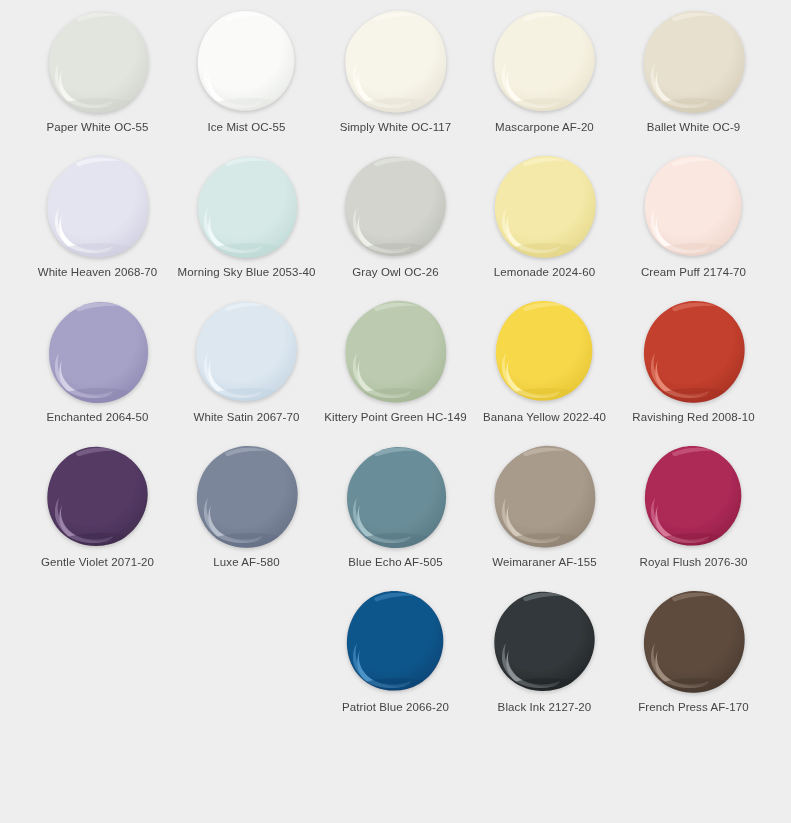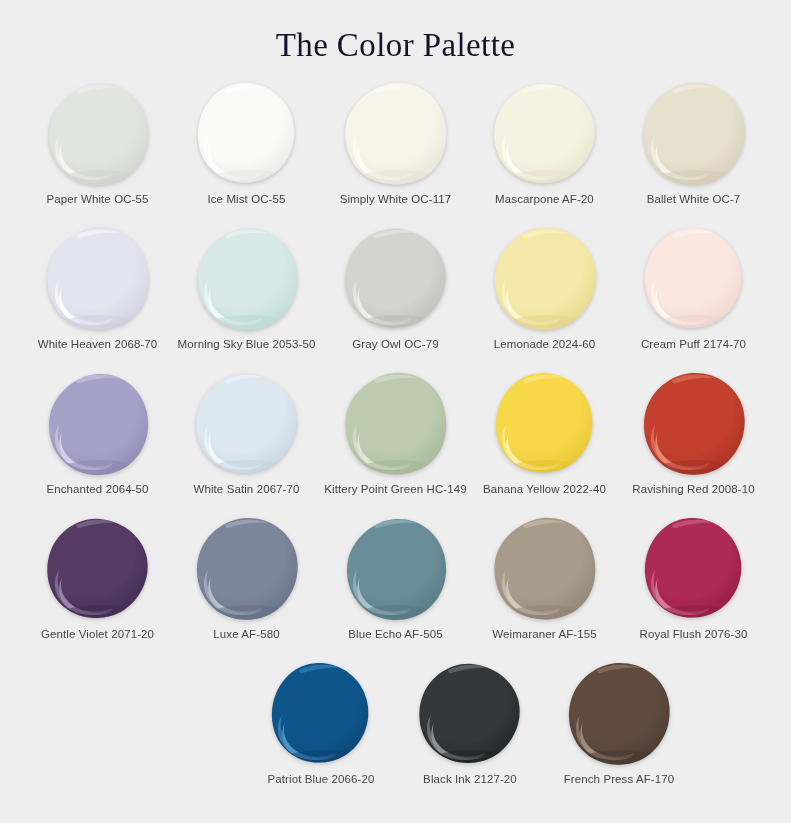--- a/index.html
+++ b/index.html
@@ -31,21 +31,21 @@
     height: 50px;
     line-height: 46px;
   }
   .palette-grid {
     position: relative;
     width: 791px;
     margin-top: 8px;
   }
   .palette-row {
     display: flex;
-    justify-content: center;
+    justify-content: flex-end;
     width: 745px;
     margin: 0 auto;
     height: 145px;
   }
   .swatch-cell {
     width: 149px;
     height: 145px;
     display: flex;
     flex-direction: column;
     align-items: center;
@@ -77,21 +77,20 @@
     letter-spacing: 0.1px;
     white-space: nowrap;
     line-height: 14px;
   }
 </style>
 </head>
 <body>
 
 <div class="page">
 
-  <h1 class="page-title">The Color Palette</h1>
 
   <div class="palette-grid">
       <div class="palette-row">
         <div class="swatch-cell">
           <div class="blob-wrap">
             <svg class="blob-svg" viewBox="0 0 112 108">
               <defs>
                 <radialGradient id="gb0" cx="0.42" cy="0.34" r="0.78">
                   <stop offset="0%" stop-color="#e2e4de" stop-opacity="1"></stop>
                   <stop offset="58%" stop-color="#e2e4de" stop-opacity="1"></stop>
@@ -214,21 +213,21 @@
               </defs>
               <path d="M55,3 C77,2 97,15 104,35 C111,56 104,80 87,94 C70,108 44,108 26,96 C9,84 2,61 8,40 C14,19 34,4 55,3 Z" fill="url(#gb4)" filter="url(#fb4)"></path>
               <g clip-path="url(#cb4)">
                 <path d="M20,62 C16,76 24,89 39,95 C52,100 66,99 74,95 C62,101 44,102 31,96 C18,90 14,75 20,62 Z" fill="#f8f4e9" opacity="0.95"></path>
                 <path d="M17,55 C12,72 21,88 38,94 C50,98 63,97 71,93 C70,98 56,101 42,99 C25,96 12,83 13,68 C13,62 15,58 17,55 Z" fill="#f8f4e9" opacity="0.6"></path>
                 <path d="M34,10 C46,4 64,3 78,8 C70,7 50,8 38,13 C36,14 34,12 34,10 Z" fill="#f8f4e9" opacity="0.45"></path>
                 <ellipse cx="58" cy="112" rx="58" ry="22" fill="#d3cab4" opacity="0.5"></ellipse>
               </g>
             </svg>
           </div>
-          <div class="swatch-label">Ballet White OC-7</div>
+          <div class="swatch-label">Ballet White OC-9</div>
         </div>
       </div>
       <div class="palette-row">
         <div class="swatch-cell">
           <div class="blob-wrap">
             <svg class="blob-svg" viewBox="0 0 112 108">
               <defs>
                 <radialGradient id="gb5" cx="0.42" cy="0.34" r="0.78">
                   <stop offset="0%" stop-color="#e4e4f0" stop-opacity="1"></stop>
                   <stop offset="58%" stop-color="#e4e4f0" stop-opacity="1"></stop>
@@ -270,21 +269,21 @@
               </defs>
               <path d="M56,4 C78,3 96,16 103,36 C110,56 105,79 89,93 C73,107 48,109 30,98 C12,87 4,66 8,45 C12,24 34,5 56,4 Z" fill="url(#gb6)" filter="url(#fb6)"></path>
               <g clip-path="url(#cb6)">
                 <path d="M20,62 C16,76 24,89 39,95 C52,100 66,99 74,95 C62,101 44,102 31,96 C18,90 14,75 20,62 Z" fill="#f1fafa" opacity="0.95"></path>
                 <path d="M17,55 C12,72 21,88 38,94 C50,98 63,97 71,93 C70,98 56,101 42,99 C25,96 12,83 13,68 C13,62 15,58 17,55 Z" fill="#f1fafa" opacity="0.6"></path>
                 <path d="M34,10 C46,4 64,3 78,8 C70,7 50,8 38,13 C36,14 34,12 34,10 Z" fill="#f1fafa" opacity="0.45"></path>
                 <ellipse cx="58" cy="112" rx="58" ry="22" fill="#bcd8d4" opacity="0.5"></ellipse>
               </g>
             </svg>
           </div>
-          <div class="swatch-label">Morning Sky Blue 2053-50</div>
+          <div class="swatch-label">Morning Sky Blue 2053-40</div>
         </div>
         <div class="swatch-cell">
           <div class="blob-wrap">
             <svg class="blob-svg" viewBox="0 0 112 108">
               <defs>
                 <radialGradient id="gb7" cx="0.42" cy="0.34" r="0.78">
                   <stop offset="0%" stop-color="#d2d4cd" stop-opacity="1"></stop>
                   <stop offset="58%" stop-color="#d2d4cd" stop-opacity="1"></stop>
                   <stop offset="100%" stop-color="#b9bcb3" stop-opacity="1"></stop>
                 </radialGradient>
@@ -297,21 +296,21 @@
               </defs>
               <path d="M58,4 C79,6 98,19 104,39 C110,60 100,83 82,95 C63,107 38,105 22,92 C6,79 1,55 9,35 C17,15 38,2 58,4 Z" fill="url(#gb7)" filter="url(#fb7)"></path>
               <g clip-path="url(#cb7)">
                 <path d="M20,62 C16,76 24,89 39,95 C52,100 66,99 74,95 C62,101 44,102 31,96 C18,90 14,75 20,62 Z" fill="#eef0ea" opacity="0.95"></path>
                 <path d="M17,55 C12,72 21,88 38,94 C50,98 63,97 71,93 C70,98 56,101 42,99 C25,96 12,83 13,68 C13,62 15,58 17,55 Z" fill="#eef0ea" opacity="0.6"></path>
                 <path d="M34,10 C46,4 64,3 78,8 C70,7 50,8 38,13 C36,14 34,12 34,10 Z" fill="#eef0ea" opacity="0.45"></path>
                 <ellipse cx="58" cy="112" rx="58" ry="22" fill="#b9bcb3" opacity="0.5"></ellipse>
               </g>
             </svg>
           </div>
-          <div class="swatch-label">Gray Owl OC-79</div>
+          <div class="swatch-label">Gray Owl OC-26</div>
         </div>
         <div class="swatch-cell">
           <div class="blob-wrap">
             <svg class="blob-svg" viewBox="0 0 112 108">
               <defs>
                 <radialGradient id="gb8" cx="0.42" cy="0.34" r="0.78">
                   <stop offset="0%" stop-color="#f4e9a8" stop-opacity="1"></stop>
                   <stop offset="58%" stop-color="#f4e9a8" stop-opacity="1"></stop>
                   <stop offset="100%" stop-color="#e2d486" stop-opacity="1"></stop>
                 </radialGradient>

